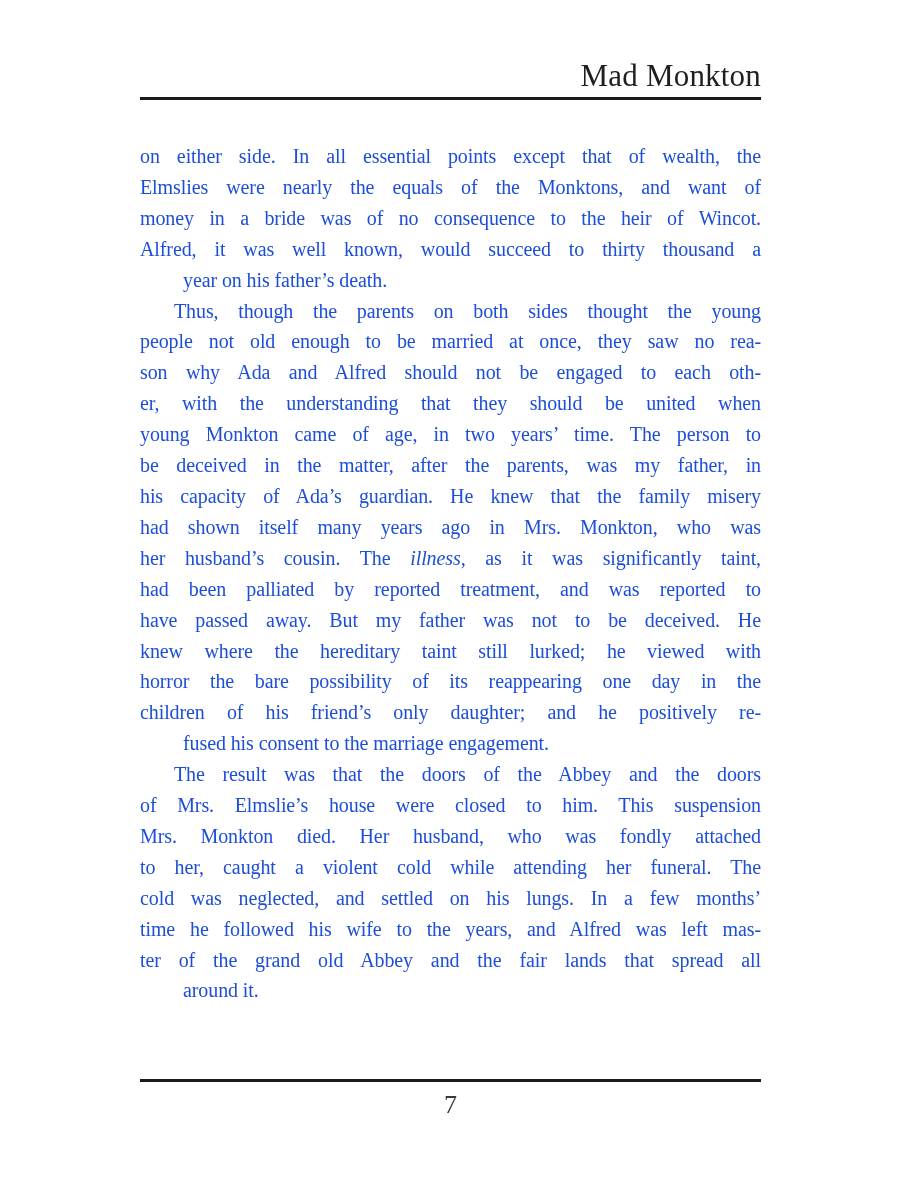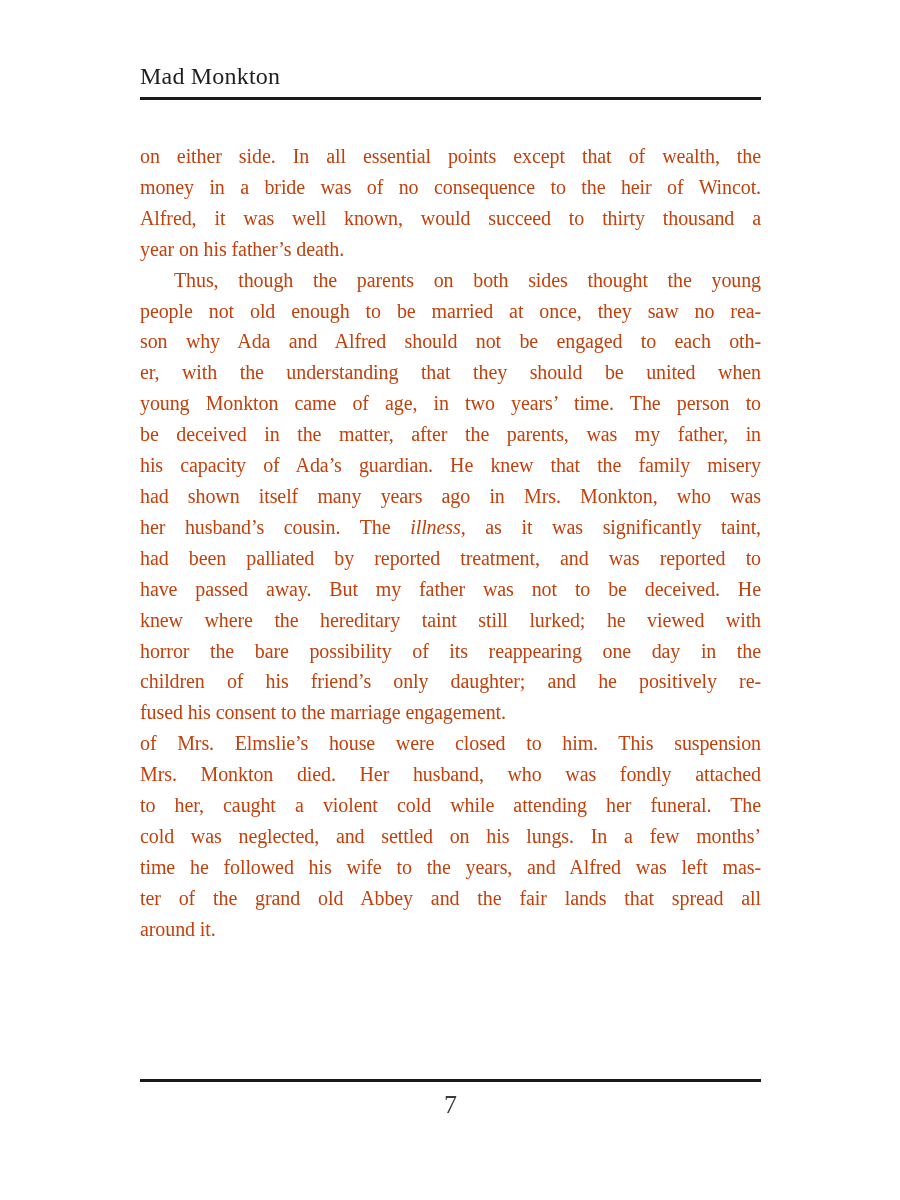--- a/index.html
+++ b/index.html
@@ -14,22 +14,22 @@
     background: #ffffff;
     font-family: "Liberation Serif", serif;
     color: #2b2b2b;
     overflow: hidden;
   }
   .running-head {
     position: absolute;
     top: 61px;
     left: 140px;
     width: 621px;
-    text-align: left;
-    font-size: 24px;
+    text-align: right;
+    font-size: 31px;
     line-height: 30px;
     color: #1f1f1f;
     letter-spacing: 0.2px;
   }
   .rule {
     position: absolute;
     left: 140px;
     width: 621px;
     height: 3px;
     background: #1a1a1a;
@@ -37,29 +37,30 @@
   .header-rule { top: 97px; }
   .footer-rule { top: 1079px; }
   .body-text {
     position: absolute;
     top: 141px;
     left: 140px;
     width: 621px;
     font-size: 20px;
     line-height: 30.9px;
     letter-spacing: -0.1px;
-    color: #c2410c;
+    color: #1d4ed8;
   }
   .paragraph { margin: 0; }
   .line {
     text-align: justify;
     text-align-last: justify;
   }
   .line.last-line {
     text-align-last: left;
+    margin-left: 43px;
   }
   .line.indented {
     text-indent: 34px;
   }
   .italic { font-style: italic; }
   .folio {
     position: absolute;
     top: 1090px;
     left: 140px;
     width: 621px;
@@ -73,20 +74,21 @@
 
 <div class="page">
 
   <div class="running-head">Mad Monkton</div>
 
   <div class="rule header-rule"></div>
 
   <div class="body-text" id="body-text">
       <div class="paragraph">
         <div class="line"><span>on either side. In all essential points except that of wealth, the</span></div>
+        <div class="line"><span>Elmslies were nearly the equals of the Monktons, and want of</span></div>
         <div class="line"><span>money in a bride was of no consequence to the heir of Wincot.</span></div>
         <div class="line"><span>Alfred, it was well known, would succeed to thirty thousand a</span></div>
         <div class="line last-line"><span>year on his father’s death.</span></div>
       </div>
       <div class="paragraph">
         <div class="line indented"><span>Thus, though the parents on both sides thought the young</span></div>
         <div class="line"><span>people not old enough to be married at once, they saw no rea-</span></div>
         <div class="line"><span>son why Ada and Alfred should not be engaged to each oth-</span></div>
         <div class="line"><span>er, with the understanding that they should be united when</span></div>
         <div class="line"><span>young Monkton came of age, in two years’ time. The person to</span></div>
@@ -95,20 +97,21 @@
         <div class="line"><span>had shown itself many years ago in Mrs. Monkton, who was</span></div>
         <div class="line"><span>her husband’s cousin. The </span><span class="italic">illness,</span><span> as it was significantly taint,</span></div>
         <div class="line"><span>had been palliated by reported treatment, and was reported to</span></div>
         <div class="line"><span>have passed away. But my father was not to be deceived. He</span></div>
         <div class="line"><span>knew where the hereditary taint still lurked; he viewed with</span></div>
         <div class="line"><span>horror the bare possibility of its reappearing one day in the</span></div>
         <div class="line"><span>children of his friend’s only daughter; and he positively re-</span></div>
         <div class="line last-line"><span>fused his consent to the marriage engagement.</span></div>
       </div>
       <div class="paragraph">
+        <div class="line indented"><span>The result was that the doors of the Abbey and the doors</span></div>
         <div class="line"><span>of Mrs. Elmslie’s house were closed to him. This suspension</span></div>
         <div class="line"><span>Mrs. Monkton died. Her husband, who was fondly attached</span></div>
         <div class="line"><span>to her, caught a violent cold while attending her funeral. The</span></div>
         <div class="line"><span>cold was neglected, and settled on his lungs. In a few months’</span></div>
         <div class="line"><span>time he followed his wife to the years, and Alfred was left mas-</span></div>
         <div class="line"><span>ter of the grand old Abbey and the fair lands that spread all</span></div>
         <div class="line last-line"><span>around it.</span></div>
       </div>
     </div>
 

